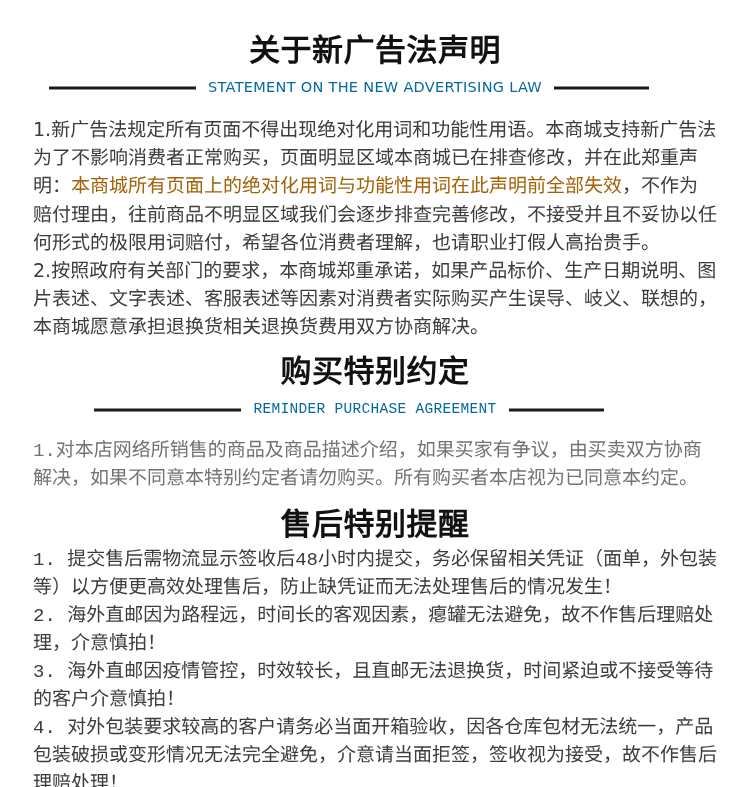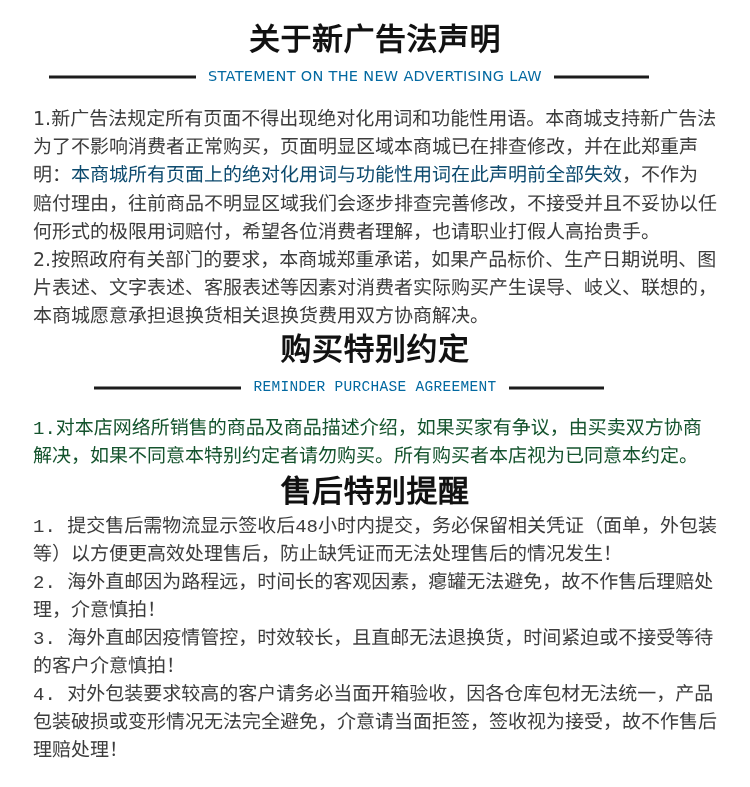--- a/index.html
+++ b/index.html
@@ -5,21 +5,21 @@
   html, body { margin:0; padding:0; background:#ffffff; }
   .page {
     position:relative;
     width:750px; height:787px;
     box-sizing:border-box;
     padding-top:17px;
     overflow:hidden;
     background:#ffffff;
     font-family:"DejaVu Sans", sans-serif;
   }
-  .sec { margin:4px; }
+  .sec { margin:15px; }
   .sec + .sec { margin-top:4px;font-family:Liberation Mono, monospace; }
   .sec-title {
     margin:0;
     text-align:center;
     font-size:31px;
     line-height:1.2;
     font-weight:700;
     color:#111111;
     letter-spacing:0.5px;
   }
@@ -42,22 +42,22 @@
   .dline.right { left:100%;  margin-left:12px;  width:95px;  }
   .body-text {
     width:684px;
     margin:0 auto;
     font-size:19px;
     line-height:28px;
     color:#3c3c3c;
     text-align:left;
   }
   .body-text p { margin:0; padding:0; }
-  .red { color:#0c4a6e;font-family:Liberation Serif, serif; }
-  p.red-text { color:#14532d; }
+  .red { color:#a16207;font-family:Liberation Serif, serif; }
+  p.red-text { color:#737373; }
 </style>
 </head>
 <body>
 
 <div class="page">
 
   <div class="sec">
     <h1 class="sec-title">关于新广告法声明</h1>
     <div class="divider-wrap">
       <span class="divider"><span class="dline left"></span><span>STATEMENT ON THE NEW ADVERTISING LAW</span><span class="dline right"></span></span>

